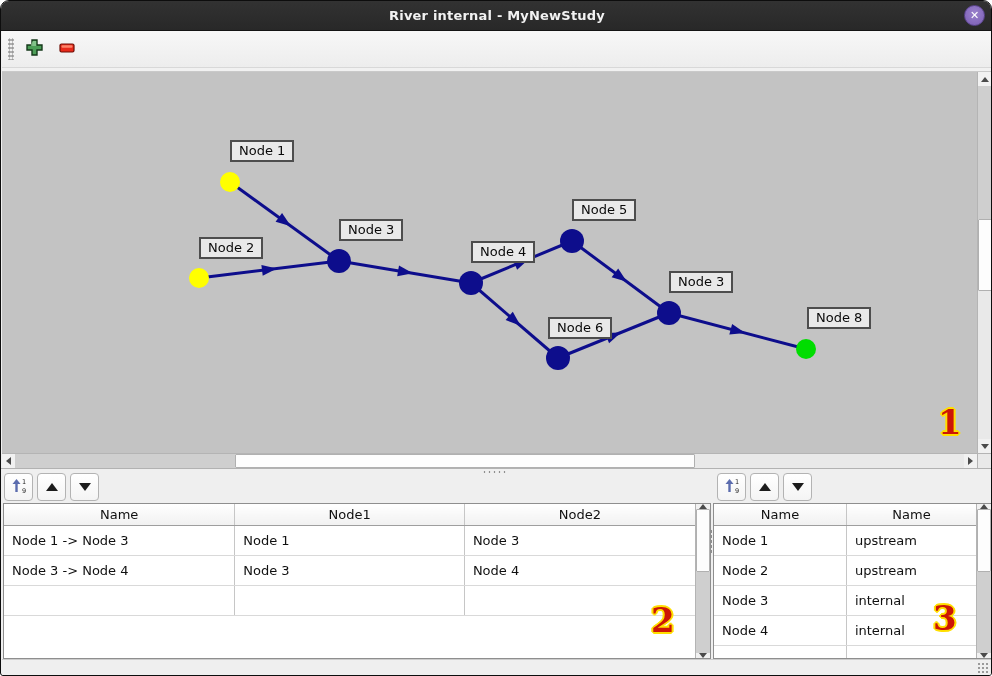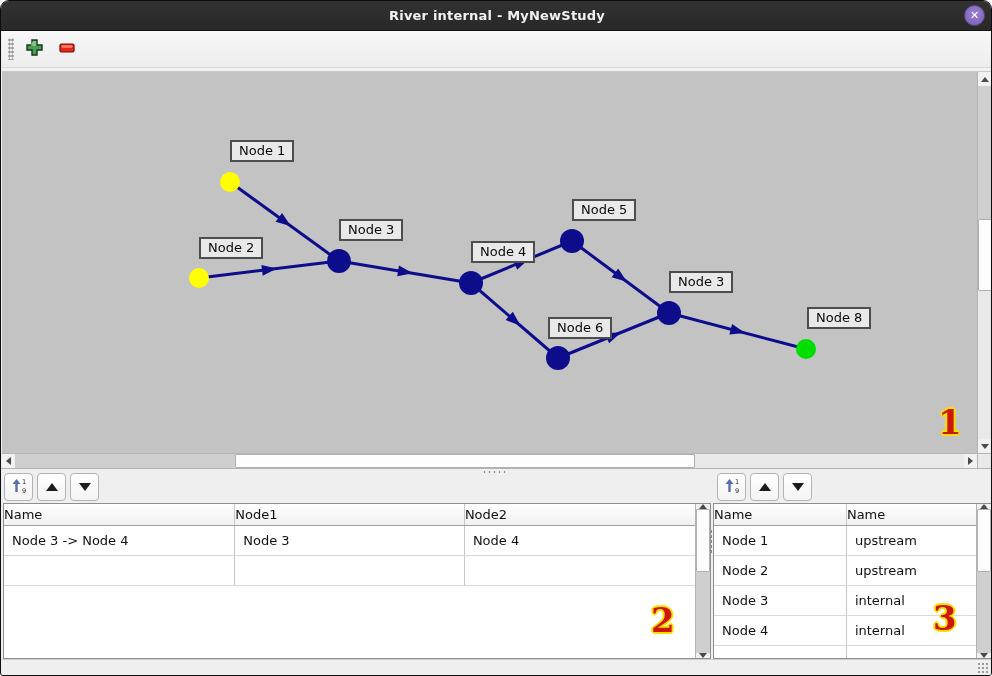--- a/index.html
+++ b/index.html
@@ -69,21 +69,21 @@
     position:absolute; top:472px; width:29px; height:28px; background:linear-gradient(#ffffff,#f4f4f4);
     border:1px solid #b3b3b3; border-radius:4px; display:flex; align-items:center; justify-content:center; cursor:pointer;
   }
   .tbl-btn .tri-up { border-left-width:6px; border-right-width:6px; border-bottom:8px solid #1c1c1c; }
   .tbl-btn .tri-down { border-left-width:6px; border-right-width:6px; border-top:8px solid #1c1c1c; }
   
   .table-panel { position:absolute; top:502px; height:156px; background:#ffffff; border:1px solid #8e8e8e; display:flex; }
   .table-clip { overflow:hidden; height:154px; }
   table { border-collapse:collapse; table-layout:fixed; background:#ffffff; }
   th {
-    height:21px; font-size:13px; font-weight:normal; color:#101010; text-align:left;
+    height:21px; font-size:13px; font-weight:normal; color:#101010; text-align:center;
     background:linear-gradient(#ffffff,#f1f1f1); border-bottom:1px solid #9e9e9e;
     border-right:1px solid #c6c6c6; overflow:hidden;
   }
   th:last-child { border-right:none; }
   td {
     height:30px; font-size:13px; color:#101010; text-align:left; padding:0 8px;
     border-right:1px solid #c6c6c6; border-bottom:1px solid #d9d9d9; overflow:hidden; white-space:nowrap;
   }
   td:last-child { border-right:none; }
   .tbl-scrollbar { width:15px; height:154px; display:flex; flex-direction:column; background:#e9e9e9; border-left:1px solid #b4b4b4; flex:0 0 auto; }
@@ -241,20 +241,25 @@
           </colgroup>
           <thead>
             <tr>
               <th>Name</th>
               <th>Node1</th>
               <th>Node2</th>
             </tr>
           </thead>
           <tbody>
             <tr>
+              <td>Node 1 -&gt; Node 3</td>
+              <td>Node 1</td>
+              <td>Node 3</td>
+            </tr>
+            <tr>
               <td>Node 3 -&gt; Node 4</td>
               <td>Node 3</td>
               <td>Node 4</td>
             </tr>
             <tr>
               <td></td>
               <td></td>
               <td></td>
             </tr>
           </tbody>

